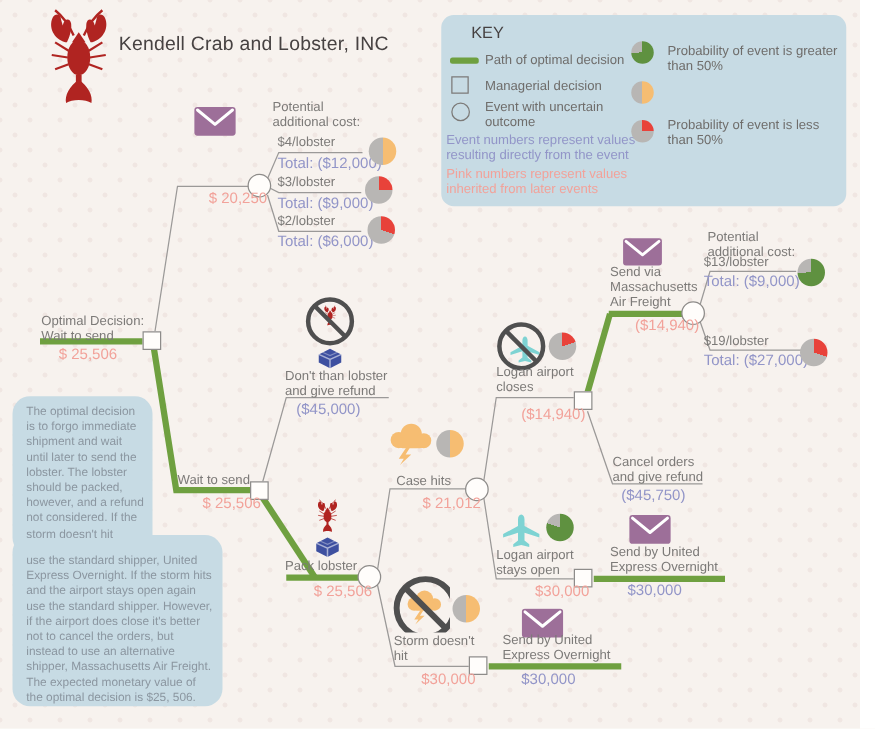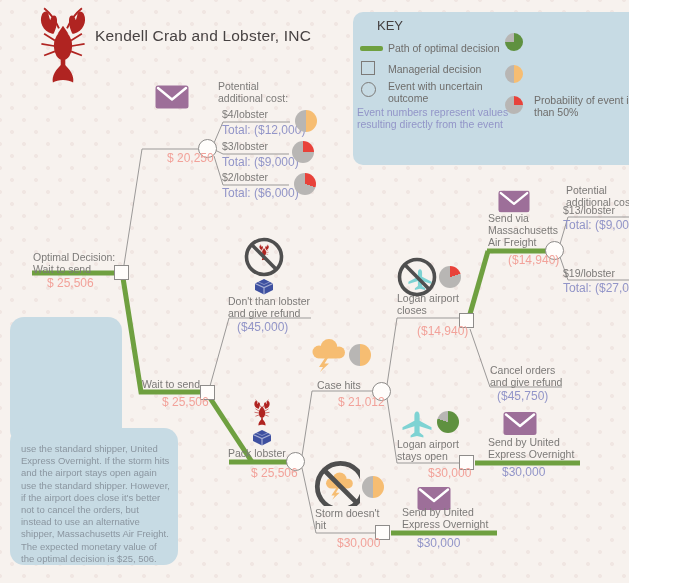--- a/index.html
+++ b/index.html
@@ -1,17 +1,17 @@
 <!DOCTYPE html>
 <html style="--bg: #f7f2ee; --bg-dot: #f0e6e2; --green: #6fa040; --pink: #f2a29a; --blue: #9295c8; --gray-text: #7c7a78; --line: #9b9998; --node-stroke: #8e8c8a; --box-blue: #c7dbe4; --box-text: #8b96a0; --mauve: #9d6f99; --teal: #7ed3d3; --yellow: #f6bd72; --red: #e8423a; --lobster-red: #b02421; --indigo: #3e50a0; --cross: #4f4f4f;"><head>
 <meta charset="utf-8">
 <style>
   html,body{margin:0;padding:0}
   #canvas{
-    position:relative;width:629px;height:583px;overflow:hidden;
+    position:relative;width:688px;height:583px;overflow:hidden;
     font-family:"Liberation Sans",sans-serif;
     background-color:var(--bg);
     background-image:
       radial-gradient(var(--bg-dot) 1.6px, transparent 2.3px),
       radial-gradient(var(--bg-dot) 1.6px, transparent 2.3px);
     background-size:24px 24px;
     background-position:0 0,12px 12px;
   }
   .abs{position:absolute}
   svg.lines{position:absolute;left:0;top:0;pointer-events:none}
@@ -122,27 +122,30 @@
 
   <div class="keybox"></div>
   <div class="keytitle">KEY</div>
   <div class="abs" style="left:360px;top:46px;width:23px;height:4.5px;background:var(--green);border-radius:2px"></div>
   <div class="keytext" style="left:388px;top:43px">Path of optimal decision</div>
   <div class="swatch" style="left:361px;top:61px;width:14px;height:14px"></div>
   <div class="keytext" style="left:388px;top:64px">Managerial decision</div>
   <div class="swatch" style="left:361px;top:82px;width:15px;height:15px;border-radius:50%"></div>
   <div class="keytext" style="left:388px;top:81px;width:112px;white-space:normal">Event with uncertain outcome</div>
   <div class="keytext" style="left:357px;top:107px;width:168px;white-space:normal;color:var(--blue)">Event numbers represent values resulting directly from the event</div>
+  <div class="keytext" style="left:357px;top:134px;width:168px;white-space:normal;color:var(--pink)">Pink numbers represent values inherited from later events</div>
   <div class="pie small" style="left: 505px; top: 33px; background: conic-gradient(rgb(95, 145, 64) 0turn, rgb(95, 145, 64) 0.75turn, rgb(184, 182, 180) 0.75turn, rgb(184, 182, 180) 1turn, rgb(95, 145, 64) 1turn, rgb(95, 145, 64) 1turn);"></div>
+  <div class="keytext" style="left:534px;top:36px;width:152px;white-space:normal">Probability of event is greater than 50%</div>
   <div class="pie small" style="left: 505px; top: 65px; background: conic-gradient(rgb(184, 182, 180) 0turn, rgb(184, 182, 180) 0turn, rgb(246, 189, 114) 0turn, rgb(246, 189, 114) 0.5turn, rgb(184, 182, 180) 0.5turn, rgb(184, 182, 180) 1turn);"></div>
   <div class="pie small" style="left: 505px; top: 96px; background: conic-gradient(rgb(184, 182, 180) 0turn, rgb(184, 182, 180) 0turn, rgb(232, 66, 58) 0turn, rgb(232, 66, 58) 0.25turn, rgb(184, 182, 180) 0.25turn, rgb(184, 182, 180) 1turn);"></div>
   <div class="keytext" style="left:534px;top:95px;width:140px;white-space:normal">Probability of event is less than 50%</div>
 
   <div class="bluebox" style="left:10px;top:317px;width:112px;height:127px"></div>
   <div class="bluebox" style="left:10px;top:428px;width:168px;height:137px"></div>
+  <div class="boxtext" style="left:21px;top:324px;width:96px">The optimal decision is to forgo immediate shipment and wait until later to send the lobster. The lobster should be packed, however, and a refund not considered. If the storm doesn't hit</div>
   <div class="boxtext" style="left:21px;top:443px;width:150px">use the standard shipper, United Express Overnight. If the storm hits and the airport stays open again use the standard shipper. However, if the airport does close it's better not to cancel the orders, but instead to use an alternative shipper, Massachusetts Air Freight. The expected monetary value of the optimal decision is $25, 506.</div>
 
   <div class="lbl" style="left:33px;top:251px">
     <div>Optimal Decision:</div>
     <div>Wait to send</div>
   </div>
   <div class="lbl pink" style="left:47px;top:277px">$ 25,506</div>
   <div class="node-sq" style="left:114px;top:265px"></div>
 
   <svg class="icon" style="left:155px;top:85px" width="34" height="24" viewBox="0 0 34 24">

